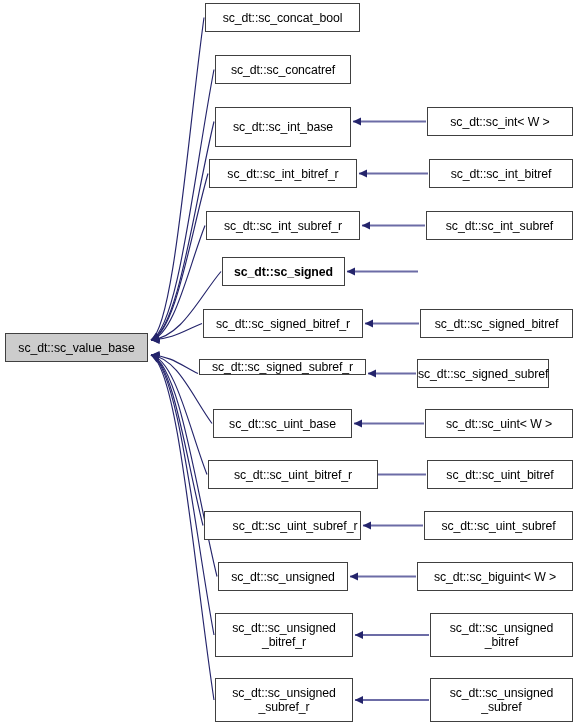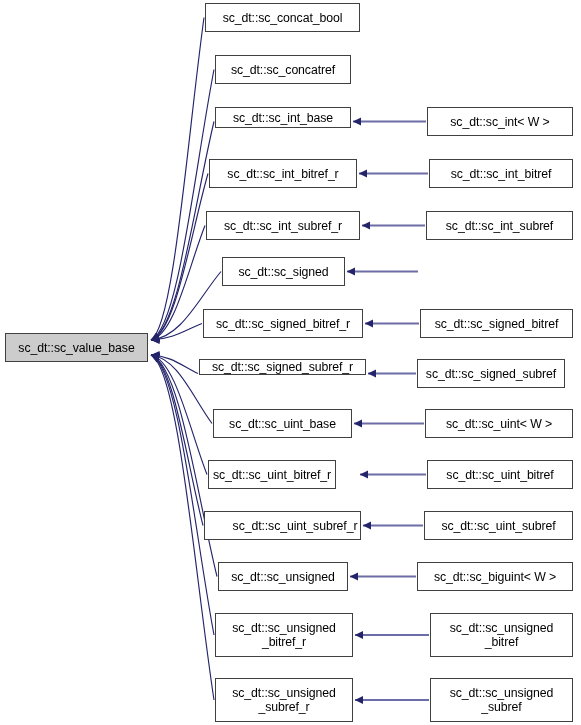--- a/index.html
+++ b/index.html
@@ -76,39 +76,39 @@
       <path d="M424,423.5 L354,423.5" fill="none" stroke="#6c6ca6" stroke-width="2.1" marker-end="url(#ah)"></path>
       <path d="M426,474.5 L360,474.5" fill="none" stroke="#6c6ca6" stroke-width="2.1" marker-end="url(#ah)"></path>
       <path d="M423,525.5 L363,525.5" fill="none" stroke="#6c6ca6" stroke-width="2.1" marker-end="url(#ah)"></path>
       <path d="M416,576.5 L350,576.5" fill="none" stroke="#6c6ca6" stroke-width="2.1" marker-end="url(#ah)"></path>
       <path d="M429,635 L355,635" fill="none" stroke="#6c6ca6" stroke-width="2.1" marker-end="url(#ah)"></path>
       <path d="M429,700 L355,700" fill="none" stroke="#6c6ca6" stroke-width="2.1" marker-end="url(#ah)"></path>
     </svg>
 <div class="node base" style="left: 5px; top: 333px; width: 143px; height: 29px;"><span>sc_dt::sc_value_base</span></div>
     <div class="node" style="left: 205px; top: 3px; width: 155px; height: 29px;"><span>sc_dt::sc_concat_bool</span></div>
     <div class="node" style="left: 215px; top: 55px; width: 136px; height: 29px;"><span>sc_dt::sc_concatref</span></div>
-    <div class="node" style="left: 215px; top: 107px; width: 136px; height: 21px;"><span>sc_dt::sc_int_base</span></div>
+    <div class="node" style="left: 215px; top: 107px; width: 136px; height: 40px;"><span>sc_dt::sc_int_base</span></div>
     <div class="node" style="left: 209px; top: 159px; width: 148px; height: 29px;"><span>sc_dt::sc_int_bitref_r</span></div>
     <div class="node" style="left: 206px; top: 211px; width: 154px; height: 29px;"><span>sc_dt::sc_int_subref_r</span></div>
-    <div class="node" style="left: 222px; top: 257px; width: 123px; height: 29px;"><span>sc_dt::sc_signed</span></div>
+    <div class="node" style="left: 222px; top: 257px; width: 123px; height: 29px; font-weight: bold;"><span>sc_dt::sc_signed</span></div>
     <div class="node" style="left: 203px; top: 309px; width: 160px; height: 29px;"><span>sc_dt::sc_signed_bitref_r</span></div>
     <div class="node" style="left: 199px; top: 359px; width: 167px; height: 16px;"><span>sc_dt::sc_signed_subref_r</span></div>
     <div class="node" style="left: 213px; top: 409px; width: 139px; height: 29px;"><span>sc_dt::sc_uint_base</span></div>
-    <div class="node" style="left: 208px; top: 460px; width: 128px; height: 29px;"><span>sc_dt::sc_uint_bitref_r</span></div>
+    <div class="node" style="left: 208px; top: 460px; width: 170px; height: 29px;"><span>sc_dt::sc_uint_bitref_r</span></div>
     <div class="node" style="left: 204px; top: 511px; width: 157px; height: 29px; padding-left: 25px;"><span>sc_dt::sc_uint_subref_r</span></div>
     <div class="node" style="left: 218px; top: 562px; width: 130px; height: 29px;"><span>sc_dt::sc_unsigned</span></div>
     <div class="node" style="left: 215px; top: 613px; width: 138px; height: 44px;"><span>sc_dt::sc_unsigned
 _bitref_r</span></div>
     <div class="node" style="left: 215px; top: 678px; width: 138px; height: 44px;"><span>sc_dt::sc_unsigned
 _subref_r</span></div>
     <div class="node" style="left: 427px; top: 107px; width: 146px; height: 29px;"><span>sc_dt::sc_int&lt; W &gt;</span></div>
     <div class="node" style="left: 429px; top: 159px; width: 144px; height: 29px;"><span>sc_dt::sc_int_bitref</span></div>
     <div class="node" style="left: 426px; top: 211px; width: 147px; height: 29px;"><span>sc_dt::sc_int_subref</span></div>
     <div class="node" style="left: 420px; top: 309px; width: 153px; height: 29px;"><span>sc_dt::sc_signed_bitref</span></div>
-    <div class="node" style="left: 417px; top: 359px; width: 148px; height: 29px;"><span>sc_dt::sc_signed_subref</span></div>
+    <div class="node" style="left: 417px; top: 359px; width: 132px; height: 29px;"><span>sc_dt::sc_signed_subref</span></div>
     <div class="node" style="left: 425px; top: 409px; width: 148px; height: 29px;"><span>sc_dt::sc_uint&lt; W &gt;</span></div>
     <div class="node" style="left: 427px; top: 460px; width: 146px; height: 29px;"><span>sc_dt::sc_uint_bitref</span></div>
     <div class="node" style="left: 424px; top: 511px; width: 149px; height: 29px;"><span>sc_dt::sc_uint_subref</span></div>
     <div class="node" style="left: 417px; top: 562px; width: 156px; height: 29px;"><span>sc_dt::sc_biguint&lt; W &gt;</span></div>
     <div class="node" style="left: 430px; top: 613px; width: 143px; height: 44px;"><span>sc_dt::sc_unsigned
 _bitref</span></div>
     <div class="node" style="left: 430px; top: 678px; width: 143px; height: 44px;"><span>sc_dt::sc_unsigned
 _subref</span></div>
   </div>
 

